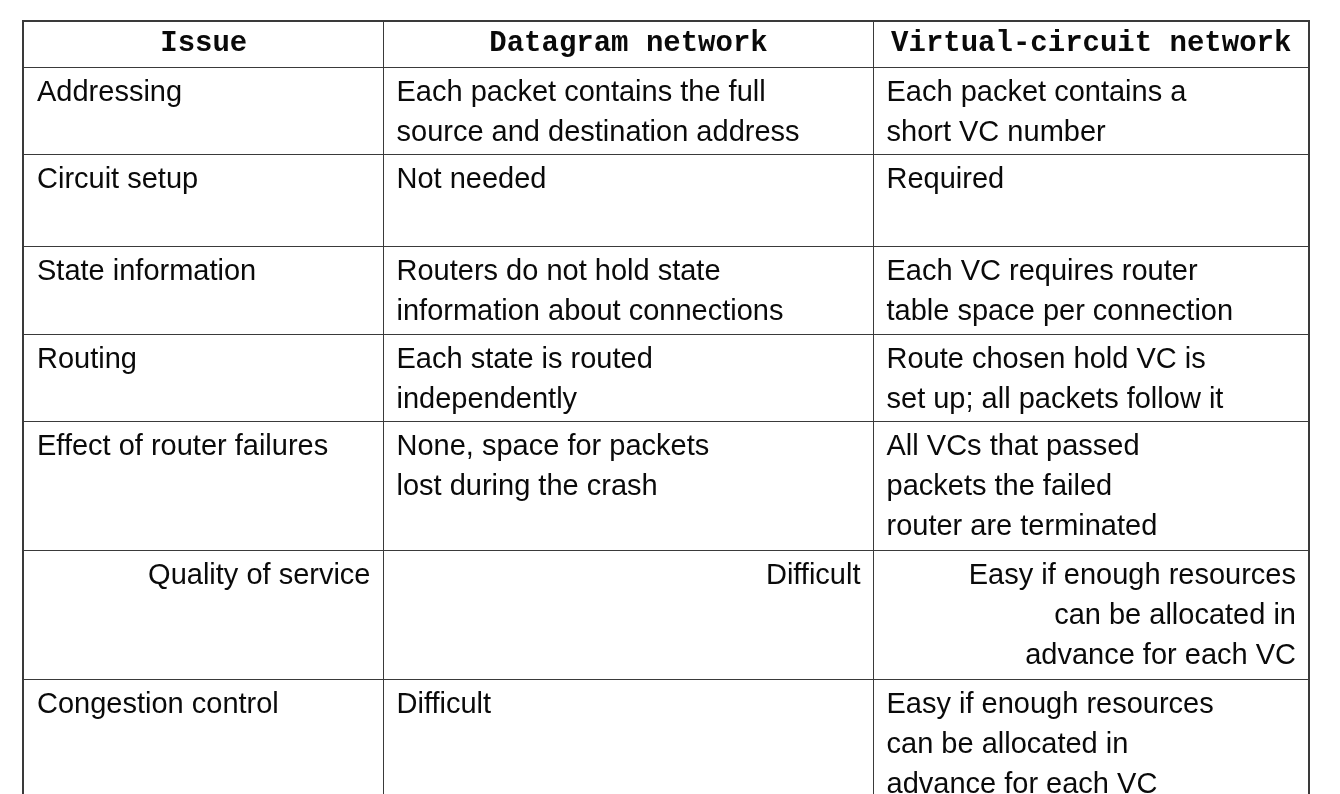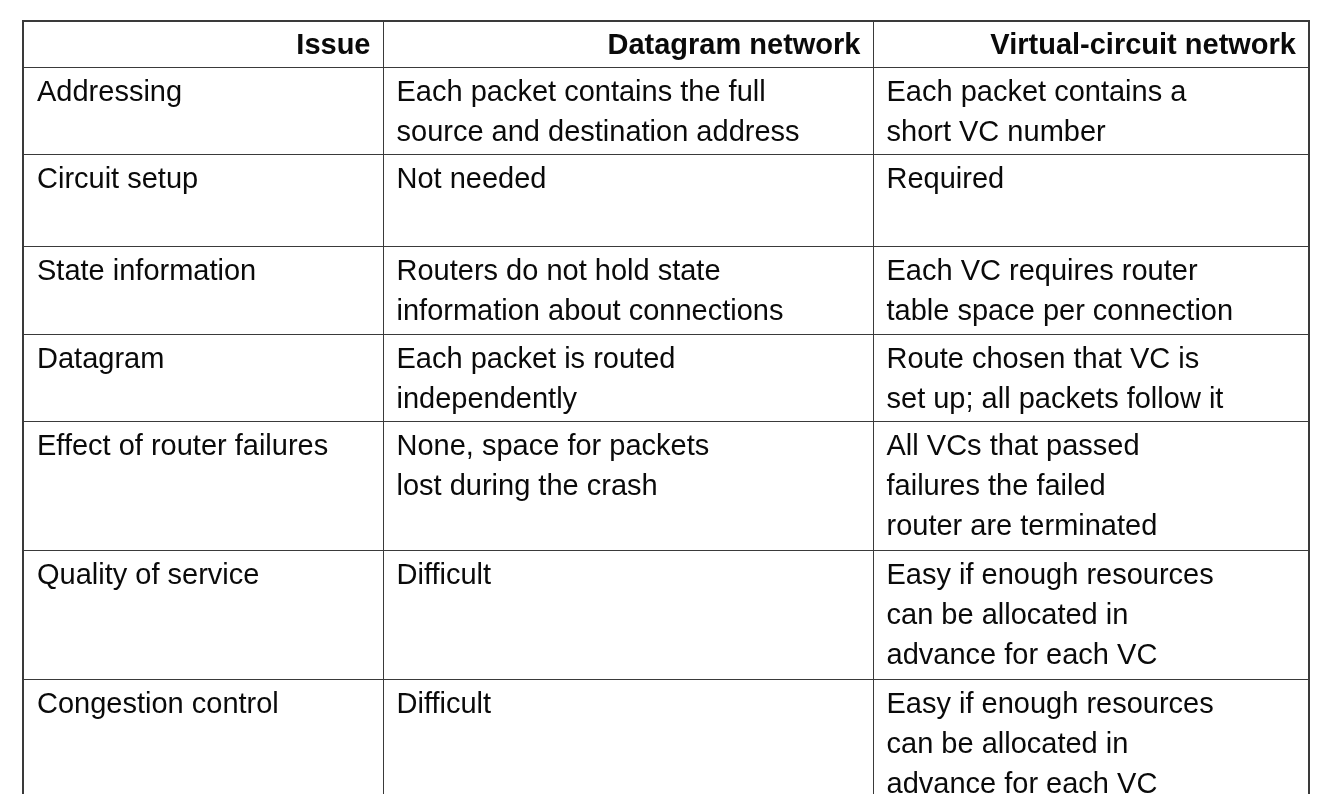--- a/index.html
+++ b/index.html
@@ -31,34 +31,35 @@
     border: 1.5px solid #3a3a3a;
     font-size: 29px;
     line-height: 40px;
     padding: 3px 12px 3px 13px;
     vertical-align: top;
     white-space: pre-line;
     overflow: hidden;
   }
   table.compare th {
     font-weight: bold;
-    text-align: right;
+    text-align: center;
     vertical-align: middle;
     white-space: nowrap;
     padding-top: 1px;
     padding-bottom: 1px;
+    font-family: Liberation Mono, monospace;
   }
   
   thead tr                  { height: 46px; }
   tbody tr:nth-child(1)     { height: 46px; }
   tbody tr:nth-child(2)     { height: 92px; }
   tbody tr:nth-child(3)     { height: 88px; }
   tbody tr:nth-child(4)     { height: 87px; }
   tbody tr:nth-child(5)     { height: 129px; }
-  tbody tr:nth-child(6)     { height: 129px; }
+  tbody tr:nth-child(6)     { height: 129px; text-align: right; }
   tbody tr:nth-child(7)     { height: 114px; }
   col.c-issue    { width: 360px; }
   col.c-datagram { width: 490px; }
   col.c-vc       { width: 436px; }
 </style>
 </head>
 <body>
 
 <div class="table-wrap">
   <table class="compare">
@@ -88,32 +89,32 @@
         <td>Required</td>
       </tr>
       <tr>
         <td>State information</td>
         <td>Routers do not hold state
 information about connections</td>
         <td>Each VC requires router
 table space per connection</td>
       </tr>
       <tr>
-        <td>Datagram</td>
-        <td>Each packet is routed
+        <td>Routing</td>
+        <td>Each state is routed
 independently</td>
-        <td>Route chosen that VC is
+        <td>Route chosen hold VC is
 set up; all packets follow it</td>
       </tr>
       <tr>
         <td>Effect of router failures</td>
         <td>None, space for packets
 lost during the crash</td>
         <td>All VCs that passed
-failures the failed
+packets the failed
 router are terminated</td>
       </tr>
       <tr>
         <td>Quality of service</td>
         <td>Difficult</td>
         <td>Easy if enough resources
 can be allocated in
 advance for each VC</td>
       </tr>
       <tr>

